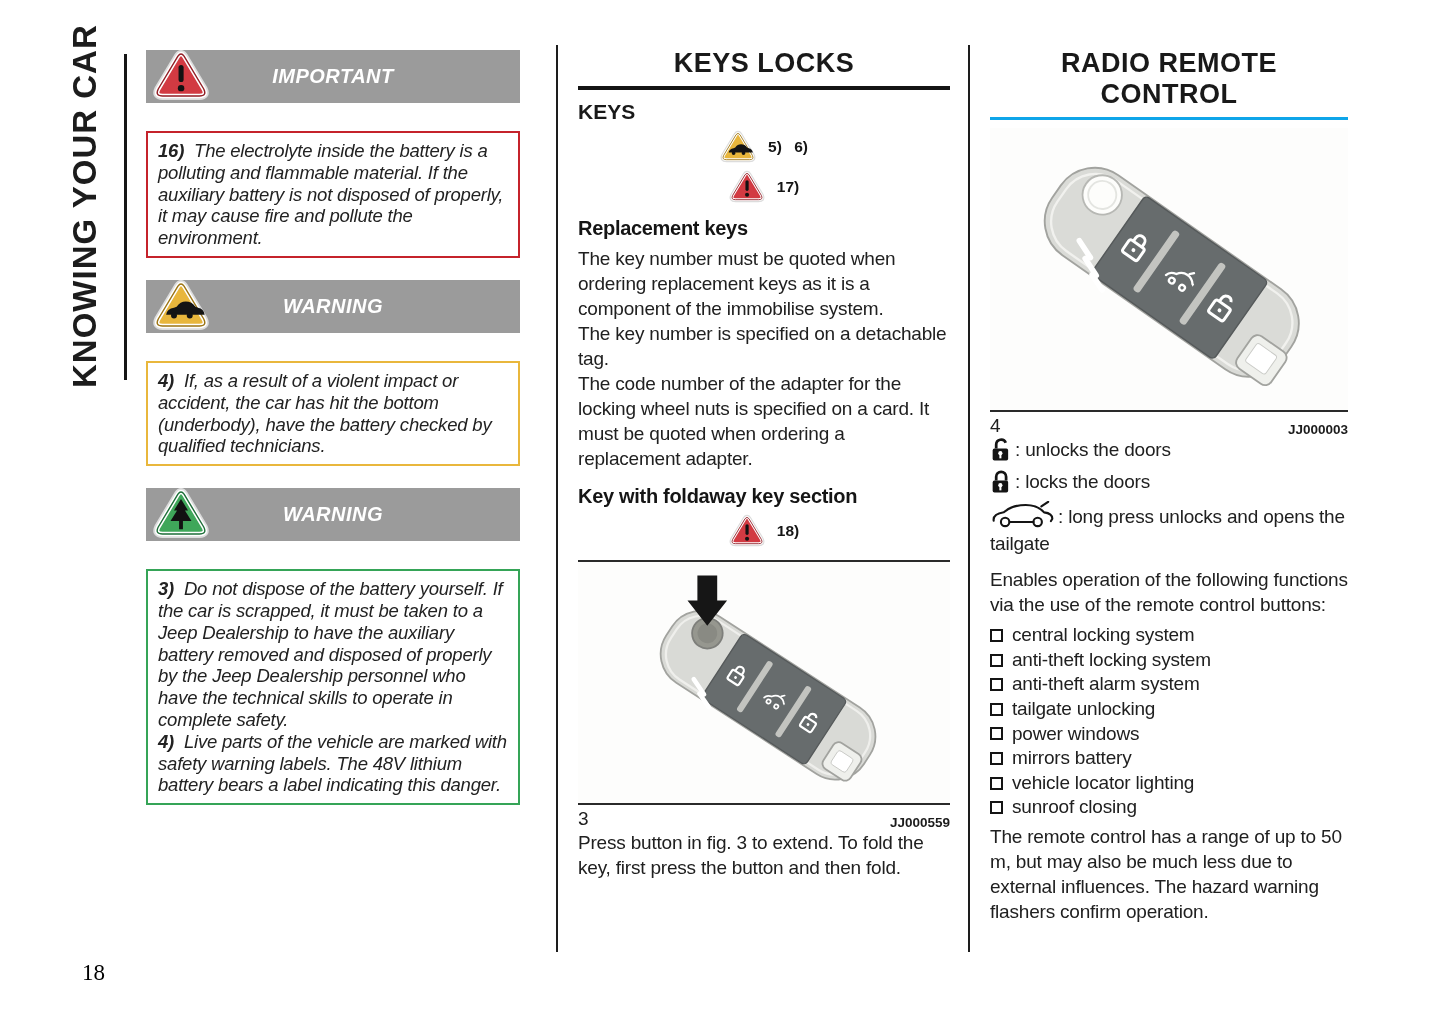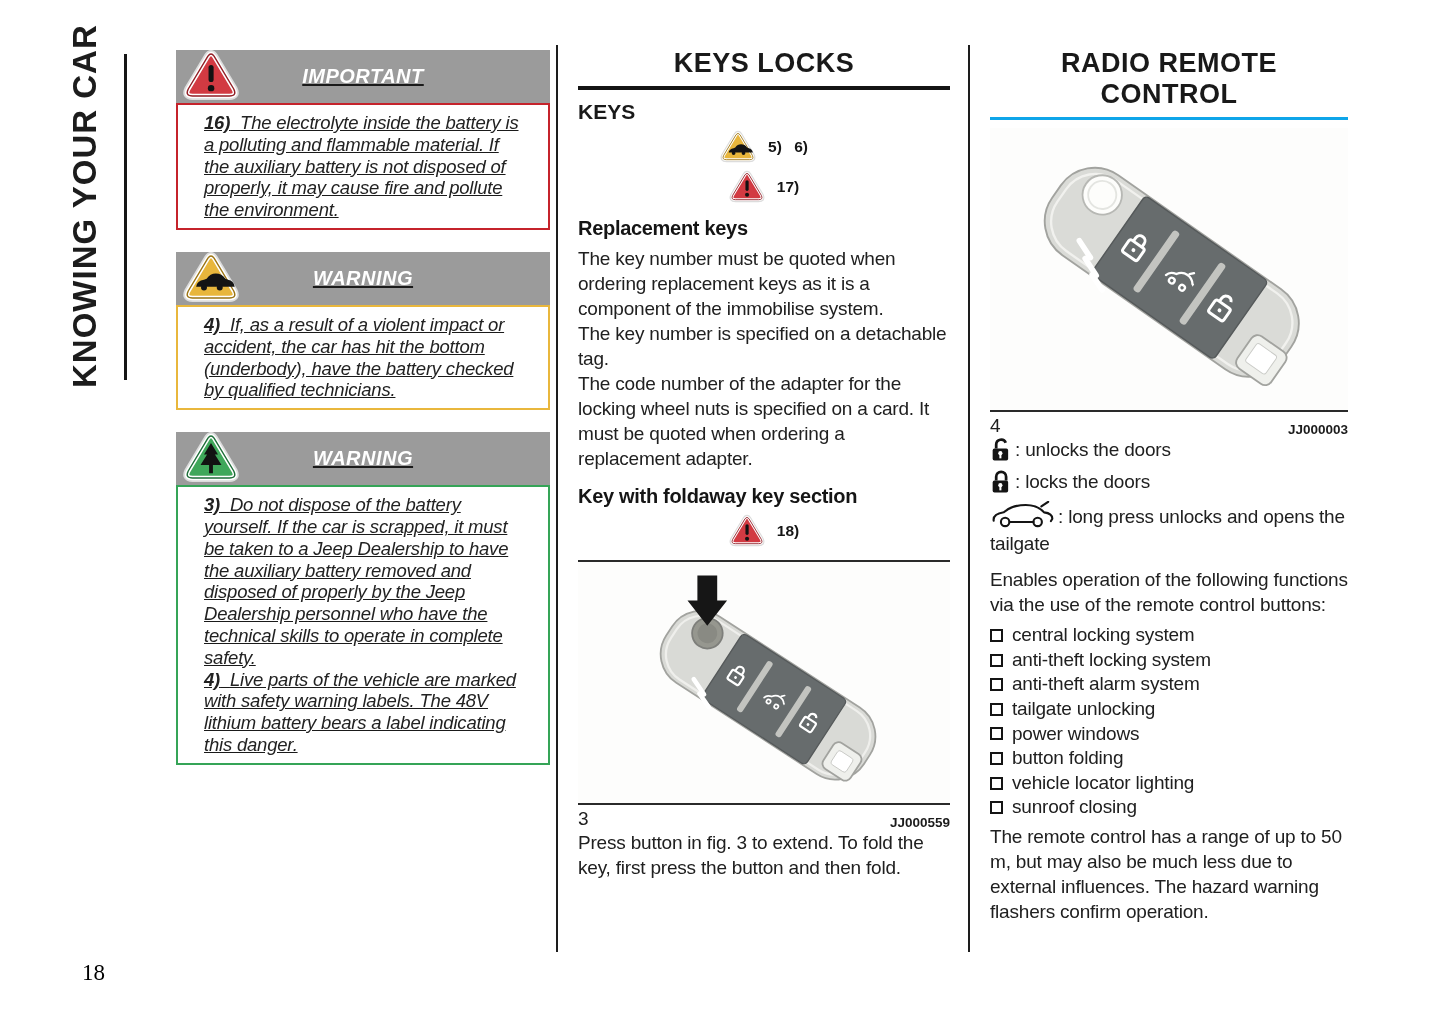--- a/index.html
+++ b/index.html
@@ -14,33 +14,33 @@
     font-size:33px;font-weight:bold;letter-spacing:1px;white-space:nowrap;
     color:#1c1c1c;
   }
   .sidebar-rule{position:absolute;left:124px;top:54px;width:3px;height:326px;background:#161616;}
   .page-number{position:absolute;left:82px;top:960px;font-size:23px;color:#000000;font-family:Liberation Serif, serif;}
   
   .vrule{position:absolute;top:45px;width:2px;height:907px;background:#1d1d1d;}
   .vrule.one{left:556px;}
   .vrule.two{left:968px;}
   
-  .col-left{position:absolute;left:176px;top:50px;width:374px;text-decoration:underline;}
+  .col-left{position:absolute;left:146px;top:50px;width:374px;}
   .col-mid{position:absolute;left:578px;top:48px;width:372px;}
   .col-right{position:absolute;left:990px;top:48px;width:358px;}
   
   .note-bar{
     position:relative;height:53px;background:#9b9b9b;
     display:flex;align-items:center;justify-content:center;
     color:#fff;font-style:italic;font-weight:bold;font-size:20px;letter-spacing:.5px;
   }
   .note-bar .tri{position:absolute;left:7px;top:-3px;width:56px;height:56px;}
   .note-box{
-    border:2px solid;padding:7px 26px;font-style:italic;font-size:18.5px;
-    line-height:21.8px;letter-spacing:-.2px;margin:0 0 22px 0;color:#222;
+    border:2px solid;padding:7px 10px;font-style:italic;font-size:18.5px;
+    line-height:21.8px;letter-spacing:-.2px;margin:28px 0 22px 0;color:#222;
   }
   .note-box.red{border-color:#c5232b;}
   .note-box.yellow{border-color:#e9b73c;}
   .note-box.green{border-color:#35a457;margin-bottom:0;}
   .note-box .ref{font-weight:bold;}
   .note-box p{margin:0;}
   
   .h-main{
     font-size:27px;font-weight:800;letter-spacing:.5px;margin:0 0 0 0;
     padding-bottom:7px;color:#191919;text-align:center;
@@ -309,21 +309,21 @@
     <li>
         <span class="sq"></span>
         <span>tailgate unlocking</span>
       </li>
     <li>
         <span class="sq"></span>
         <span>power windows</span>
       </li>
     <li>
         <span class="sq"></span>
-        <span>button folding</span>
+        <span>mirrors battery</span>
       </li>
     <li>
         <span class="sq"></span>
         <span>vehicle locator lighting</span>
       </li>
     <li>
         <span class="sq"></span>
         <span>sunroof closing</span>
       </li>
   </ul>

